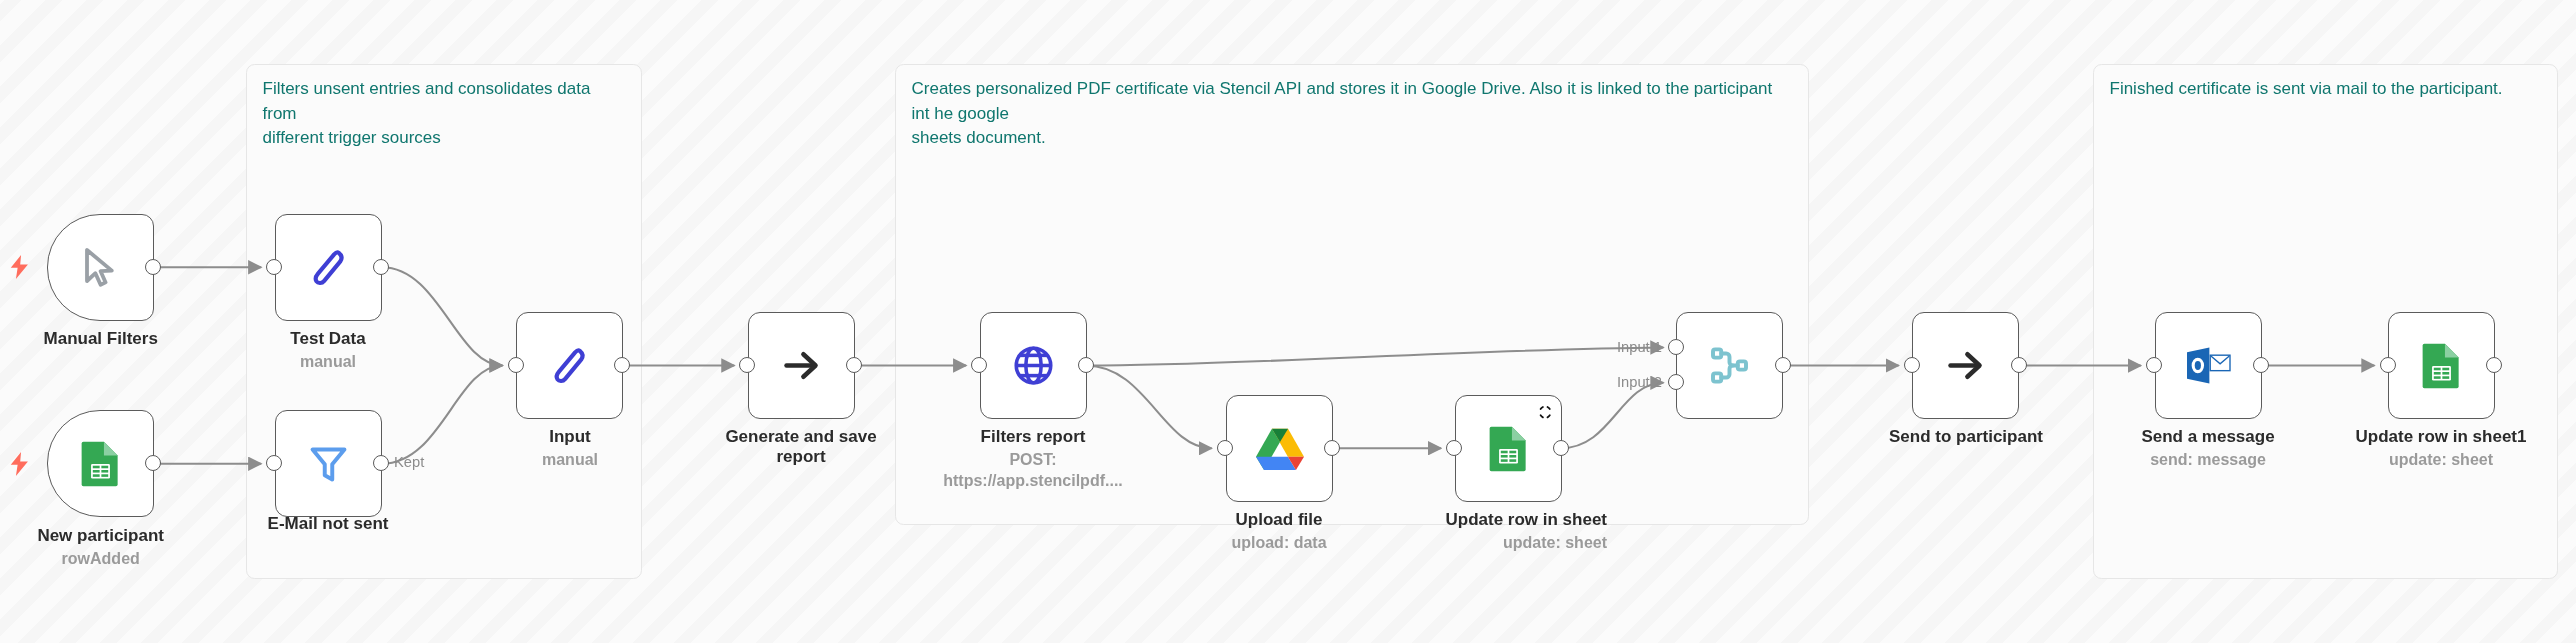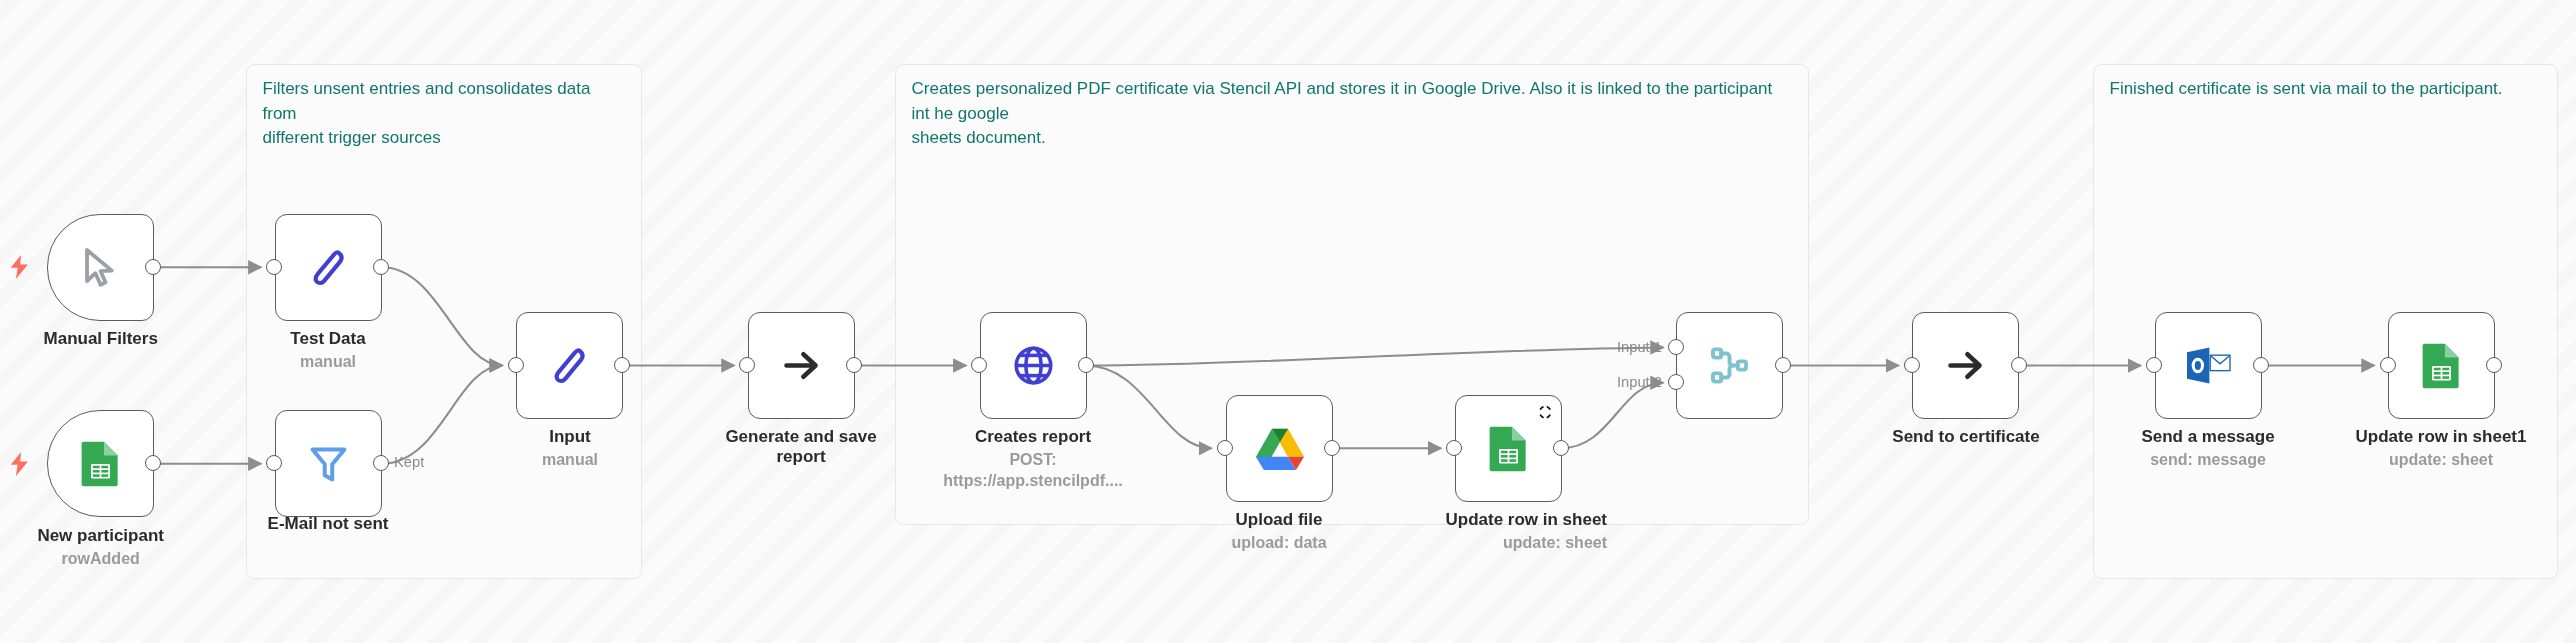--- a/index.html
+++ b/index.html
@@ -241,21 +241,21 @@
         <ellipse cx="12" cy="12" rx="4.1" ry="9.2"></ellipse>
         <path d="M2.8 12 H21.2"></path>
           <path d="M4.3 6.6 H19.7"></path>
           <path d="M4.3 17.4 H19.7"></path>
       </svg>
     </span>
   </div>
   <div class="dot" style="left:971px;top:357px;"></div>
   <div class="dot" style="left:1078px;top:357px;"></div>
   <div class="node-caption" style="left:934px;top:427px;">
-    <div class="node-title">Creates report</div>
+    <div class="node-title">Filters report</div>
     <div class="node-sub">POST: https://app.stencilpdf....</div>
   </div>
 
   <div class="node" style="left:1226px;top:395px;">
     <span class="glyph">
       <svg width="48" height="43" viewBox="0 0 56 50">
         <path d="M18.6 2 H37.4 L56 34.6 H37.2 Z" fill="#fbbc05"></path>
         <path d="M18.6 2 L0 34.6 L9.4 50 L28 17.4 Z" fill="#34a853"></path>
         <path d="M0 34.6 H37.2 L46.6 50 H9.4 Z" fill="#4285f4"></path>
         <path d="M37.2 34.6 H56 L46.6 50 Z" fill="#ea4335"></path>
@@ -323,21 +323,21 @@
     <span class="glyph">
       <svg width="45" height="45" viewBox="0 0 24 24" fill="none" stroke="#2b2b2b" stroke-width="2.4" stroke-linecap="round" stroke-linejoin="round">
         <path d="M4 12 H19"></path>
           <path d="M13 6 L19.5 12 L13 18"></path>
       </svg>
     </span>
   </div>
   <div class="dot" style="left:1904px;top:357px;"></div>
   <div class="dot" style="left:2011px;top:357px;"></div>
   <div class="node-caption" style="left:1867px;top:427px;">
-    <div class="node-title">Send to certificate</div>
+    <div class="node-title">Send to participant</div>
   </div>
 
   <div class="node" style="left:2155px;top:312px;">
     <span class="glyph">
       <svg width="47" height="43" viewBox="0 0 54 50">
         <path d="M2 9.5 L28 4 V46 L2 40.5 Z" fill="#1a66b5"></path>
         <ellipse cx="14.6" cy="25" rx="7.2" ry="9" fill="#ffffff"></ellipse>
         <ellipse cx="14.6" cy="25" rx="3.6" ry="5.2" fill="#1a66b5"></ellipse>
         <rect x="29" y="13" width="23" height="18" fill="#ffffff" stroke="#1a66b5" stroke-width="1.6"></rect>
         <path d="M29.8 14 L40.5 23 L51.2 14" fill="none" stroke="#1a66b5" stroke-width="1.6"></path>

